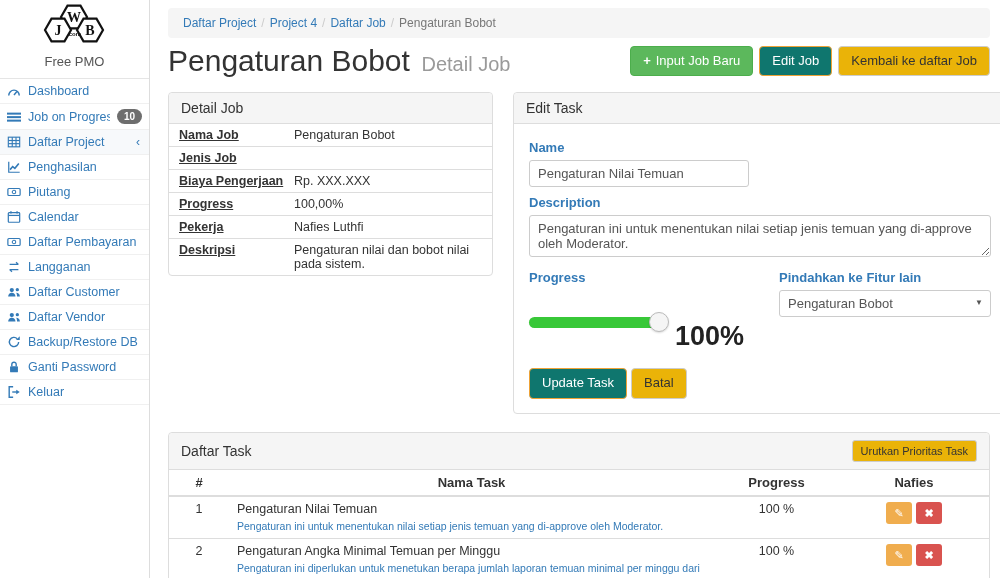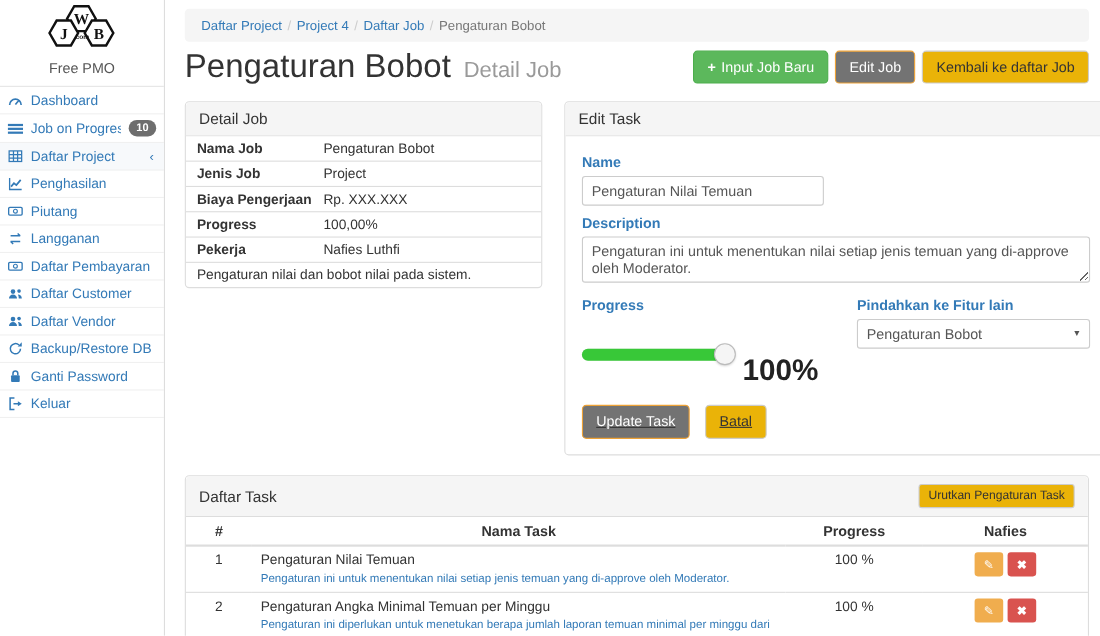--- a/index.html
+++ b/index.html
@@ -52,38 +52,38 @@
   .page-subtitle { font-size:20px; color:#9a9a9a; margin-left:8px; font-weight:400; }
   .header-buttons { display:flex; gap:6px; align-items:center; }
 
   .btn {
     display:inline-flex; align-items:center; gap:5px;
     padding:6px 12px; font-size:13px; border-radius:4px;
     border:1px solid #ccc; background:#eab308; color:#333;
     cursor:pointer; font-family:inherit; line-height:1.3;
   }
   .btn-green  { background:#5cb85c; border-color:#4cae4c; color:#fff; }
-  .btn-orange { background:#737373; border-color:#eea236; color:#fff; }
+  .btn-orange { background:#0f766e; border-color:#eea236; color:#fff; }
   .btn-xs { padding:3px 8px; font-size:11px; border-radius:3px; }
 
   
   .panels-row { display:flex; gap:20px; align-items:flex-start; }
   .panel { border:1px solid #ddd; border-radius:4px; background:#fff; }
   .panel-heading {
     background:#f5f5f5; border-bottom:1px solid #ddd;
     padding:7px 12px; font-size:14px; color:#333;
     border-radius:4px 4px 0 0;
     display:flex; align-items:center; justify-content:space-between;
   }
 
   
   .detail-panel { width:325px; flex:none; }
   .detail-row { display:flex; border-bottom:1px solid #ddd; padding:4px 10px; }
   .detail-row:last-child { border-bottom:none; }
-  .detail-label { width:115px; flex:none; font-weight:bold; font-size:12.5px; }
+  .detail-label { width:115px; flex:none; font-weight:bold; font-size:12.5px;text-decoration:underline; }
   .detail-value { flex:1; font-size:12.5px; color:#333; }
 
   
   .edit-panel { flex:1; }
   .edit-body { padding:8px 15px 14px; }
   .form-label { color:#337ab7; font-weight:bold; font-size:13px; margin:8px 0 5px; display:block; }
   .text-input {
     width:220px; padding:5px 8px; border:1px solid #ccc; border-radius:3px;
     font-size:13px; color:#555; font-family:inherit; background:#fff;
   }
@@ -107,21 +107,21 @@
   .move-col { width:212px; }
   .select-wrap { position:relative; width:212px; }
   .select {
     width:100%; padding:5px 8px; border:1px solid #ccc; border-radius:3px;
     font-size:13px; color:#555; background:#fff; font-family:inherit;
     -webkit-appearance:none; appearance:none;
   }
   .select-caret {
     position:absolute; right:8px; top:8px; font-size:8px; color:#555; pointer-events:none;
   }
-  .edit-buttons { margin-top:16px; display:flex; gap:14px;text-decoration:underline; }
+  .edit-buttons { margin-top:16px; display:flex; gap:4px; }
 
   
   .task-panel { margin-top:18px; }
   .task-table { width:100%; border-collapse:collapse; }
   .task-table th {
     padding:5px 8px; border-bottom:2px solid #ddd; font-size:13px; text-align:center;
   }
   .task-table td { padding:5px 8px; border-bottom:1px solid #ddd; vertical-align:top; font-size:12.5px; }
   .col-num { width:60px; text-align:center; }
   .col-progress { width:125px; text-align:center; }
@@ -204,38 +204,49 @@
     <div class="menu-item">
       <span class="mi">
         <svg viewBox="0 0 16 16" fill="none" stroke="currentColor">
             <rect x="1" y="4" width="14" height="8" rx="1.2" stroke-width="1.4"></rect>
             <circle cx="8" cy="8" r="2" stroke-width="1.2"></circle>
           </svg>
       </span>
       <span class="menu-label">Piutang</span>
     </div>
 
-
-    <div class="menu-item">
-      <span class="mi">
-        <svg viewBox="0 0 16 16" fill="none" stroke="currentColor" stroke-width="1.5">
-            <path d="M3 5h10M13 5l-2.7-2.5M13 11H3M3 11l2.7 2.5"></path>
-          </svg>
-      </span>
-      <span class="menu-label">Langganan</span>
+    <div class="menu-item">
+      <span class="mi">
+        <svg viewBox="0 0 16 16" fill="none" stroke="currentColor">
+            <rect x="1.5" y="3" width="13" height="11" rx="1" stroke-width="1.4"></rect>
+            <line x1="1.5" y1="6.2" x2="14.5" y2="6.2" stroke-width="1.4"></line>
+            <line x1="4.5" y1="1.3" x2="4.5" y2="4" stroke-width="1.6"></line>
+            <line x1="11.5" y1="1.3" x2="11.5" y2="4" stroke-width="1.6"></line>
+          </svg>
+      </span>
+      <span class="menu-label">Calendar</span>
     </div>
 
     <div class="menu-item">
       <span class="mi">
         <svg viewBox="0 0 16 16" fill="none" stroke="currentColor">
             <rect x="1" y="4" width="14" height="8" rx="1.2" stroke-width="1.4"></rect>
             <circle cx="8" cy="8" r="2" stroke-width="1.2"></circle>
           </svg>
       </span>
       <span class="menu-label">Daftar Pembayaran</span>
+    </div>
+
+    <div class="menu-item">
+      <span class="mi">
+        <svg viewBox="0 0 16 16" fill="none" stroke="currentColor" stroke-width="1.5">
+            <path d="M3 5h10M13 5l-2.7-2.5M13 11H3M3 11l2.7 2.5"></path>
+          </svg>
+      </span>
+      <span class="menu-label">Langganan</span>
     </div>
 
     <div class="menu-item">
       <span class="mi">
         <svg viewBox="0 0 16 16" fill="currentColor">
             <circle cx="5.5" cy="5.8" r="2.4"></circle>
             <path d="M1.3 13c0-2.3 1.9-4.1 4.2-4.1s4.2 1.8 4.2 4.1z"></path>
             <circle cx="11.8" cy="5.3" r="1.9"></circle>
             <path d="M10.6 8.9c2.2.1 4.1 1.6 4.1 4.1h-3.2c0-1.6-.3-3-0.9-4.1z"></path>
           </svg>
@@ -320,35 +331,35 @@
       <div class="panel-heading">
         <span>Detail Job</span>
       </div>
       <div>
         <div class="detail-row">
           <span class="detail-label">Nama Job</span>
           <span class="detail-value">Pengaturan Bobot</span>
         </div>
         <div class="detail-row">
           <span class="detail-label">Jenis Job</span>
-          <span class="detail-value">Project</span>
         </div>
         <div class="detail-row">
           <span class="detail-label">Biaya Pengerjaan</span>
           <span class="detail-value">Rp. XXX.XXX</span>
         </div>
         <div class="detail-row">
           <span class="detail-label">Progress</span>
           <span class="detail-value">100,00%</span>
         </div>
         <div class="detail-row">
           <span class="detail-label">Pekerja</span>
           <span class="detail-value">Nafies Luthfi</span>
         </div>
         <div class="detail-row">
+          <span class="detail-label">Deskripsi</span>
           <span class="detail-value">Pengaturan nilai dan bobot nilai pada sistem.</span>
         </div>
       </div>
     </div>
 
     <div class="panel edit-panel">
       <div class="panel-heading">
         <span>Edit Task</span>
       </div>
       <div class="edit-body">
@@ -388,21 +399,21 @@
               <span>Batal</span>
             </button>
         </div>
       </div>
     </div>
   </div>
 
   <div class="panel task-panel">
     <div class="panel-heading">
       <span>Daftar Task</span>
-      <button class="btn btn-xs">Urutkan Pengaturan Task</button>
+      <button class="btn btn-xs">Urutkan Prioritas Task</button>
     </div>
     <table class="task-table">
       <thead>
         <tr>
           <th class="col-num" style="text-align:center;">#</th>
           <th>Nama Task</th>
           <th class="col-progress" style="text-align:center;">Progress</th>
           <th class="col-actions" style="text-align:center;">Nafies</th>
         </tr>
       </thead>

